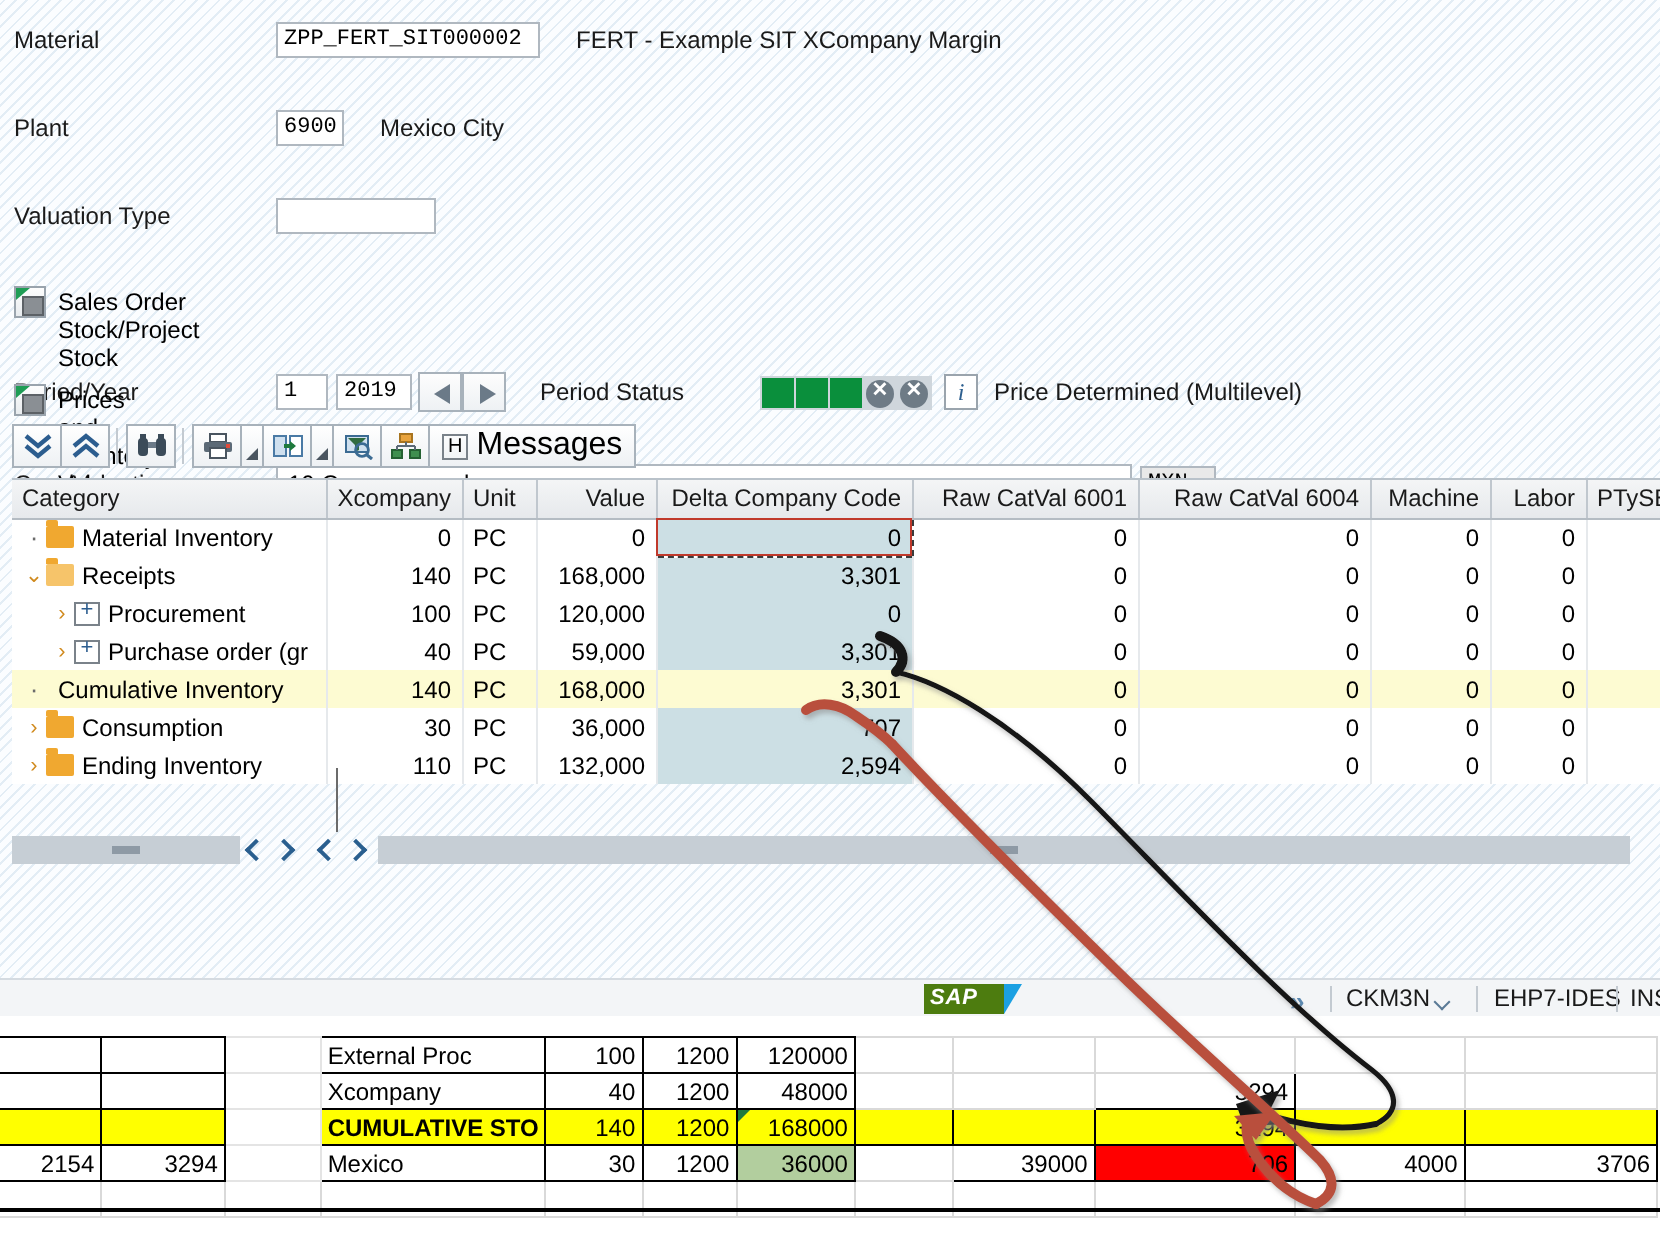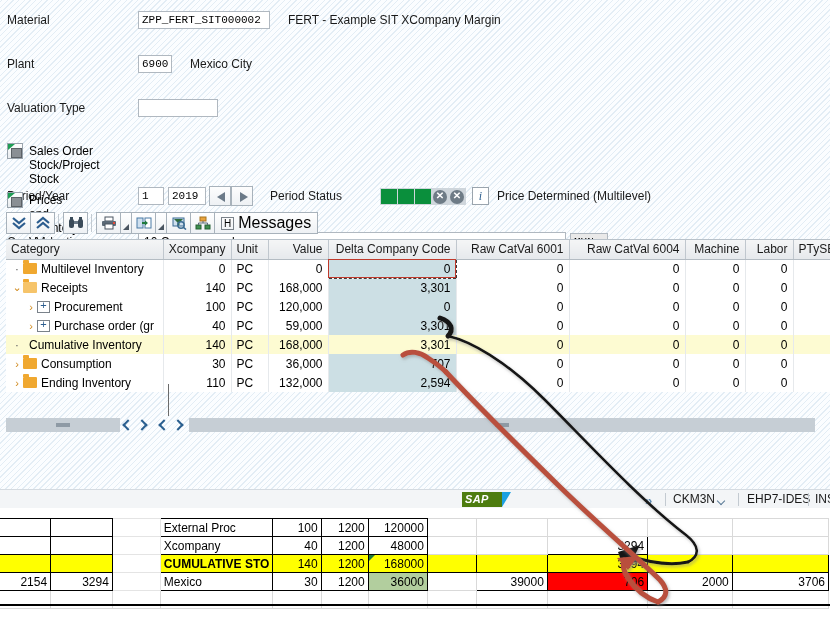--- a/index.html
+++ b/index.html
@@ -423,21 +423,21 @@
             <th class="num">Labor</th>
             <th class="">PTySE (G</th>
           </tr>
         </thead>
       <tbody id="gbody">
           <tr>
             <td class="catcell">
               <span class="tnode" style="padding-left: 0px;">
                 <span class="dot">·</span>
                 <span class="folder"></span>
-                <span class="nodelbl">Multilevel Inventory</span>
+                <span class="nodelbl">Material Inventory</span>
               </span>
             </td>
             <td class="num">0</td>
             <td class="">PC</td>
             <td class="num">0</td>
             <td class="delta sel-cell">0</td>
             <td class="num">0</td>
             <td class="num">0</td>
             <td class="num">0</td>
             <td class="num">0</td>
@@ -646,21 +646,21 @@
             <td class="b num">2154</td>
             <td class="b num">3294</td>
             <td class="blank" style="border: 1px solid rgb(228, 228, 228);"></td>
             <td class="b">Mexico</td>
             <td class="b num">30</td>
             <td class="b num">1200</td>
             <td class="green num">36000</td>
             <td class="blank"></td>
             <td class="b num">39000</td>
             <td class="red num">706</td>
-            <td class="b num">2000</td>
+            <td class="b num">4000</td>
             <td class="b num">3706</td>
           </tr>
           <tr>
             <td class="blank"></td>
             <td class="blank"></td>
             <td class="blank"></td>
             <td class="blank"></td>
             <td class="blank"></td>
             <td class="blank"></td>
             <td class="blank"></td>

